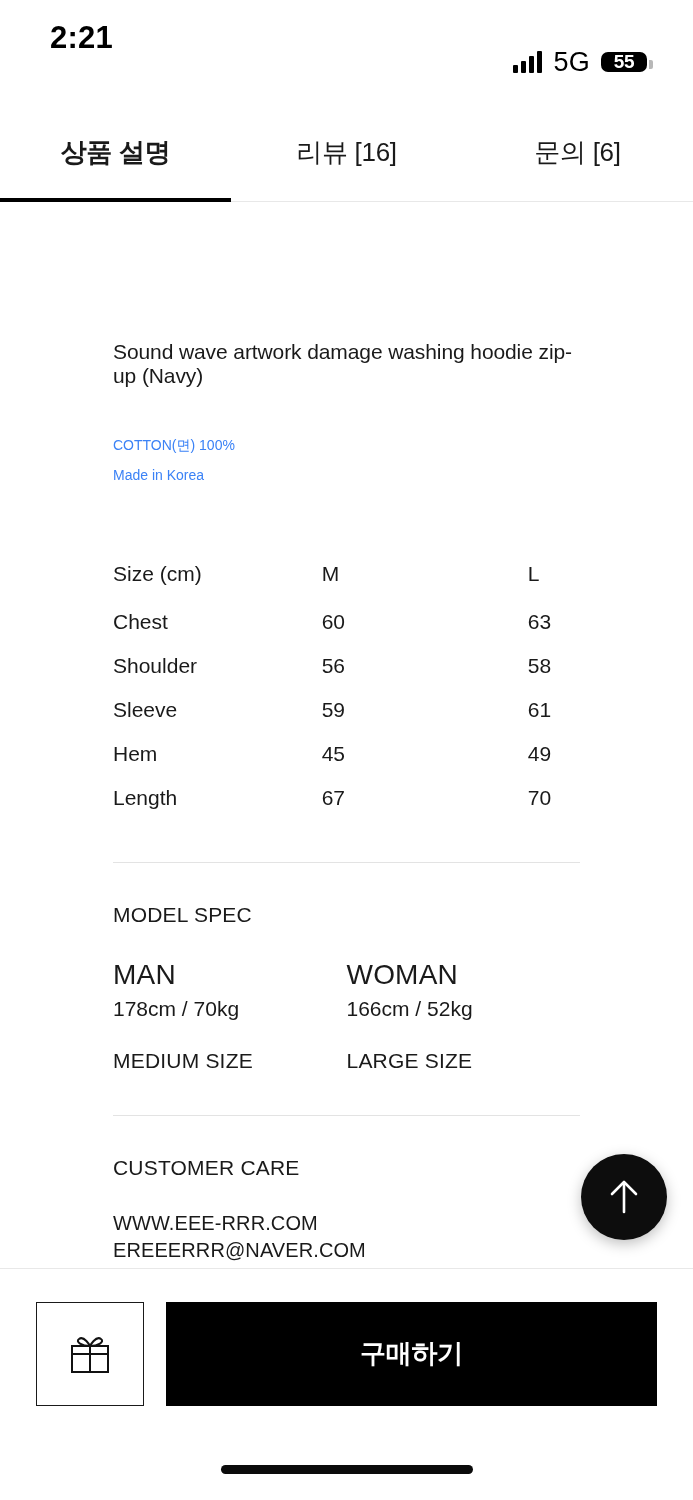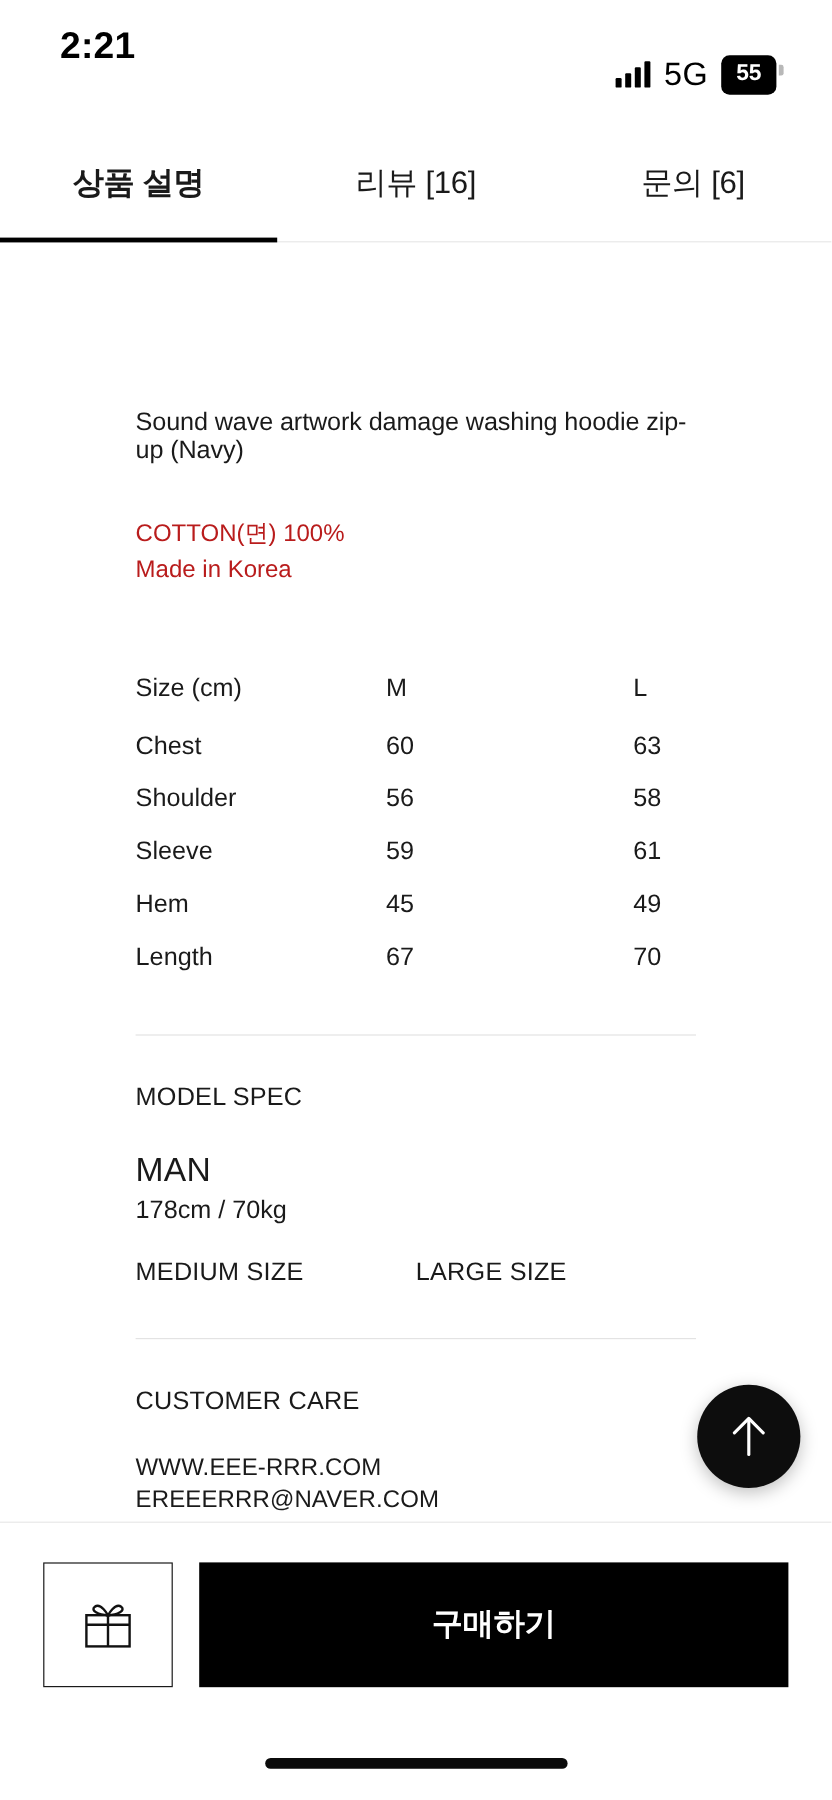--- a/index.html
+++ b/index.html
@@ -57,21 +57,21 @@
   .signal i:nth-child(4) { height: 22px; }
   .network {
     font-size: 27px;
     font-weight: 500;
     color: #000;
     letter-spacing: 0.3px;
   }
   .battery {
     position: relative;
     width: 46px;
-    height: 33px;
+    height: 20px;
     border-radius: 7px;
     background: #000;
     display: flex;
     align-items: center;
     justify-content: center;
   }
   .battery .cap {
     position: absolute;
     right: -6px;
     top: 8px;
@@ -129,23 +129,23 @@
     padding: 0 113px;
   }
   .title-line {
     margin-top: 138px;
     font-size: 21px;
     color: #1a1a1a;
     letter-spacing: -0.1px;
   }
   .material {
     margin-top: 42px;
-    font-size: 20px;
+    font-size: 14px;
     line-height: 30px;
-    color: #b91c1c;
+    color: #3b82f6;
   }
 
   
   .size-table {
     margin-top: 62px;
     width: 468px;
   }
   .size-row {
     display: flex;
     align-items: center;
@@ -353,20 +353,24 @@
     </div>
 
     <div class="divider"></div>
 
     <div class="desc-block">
       <div class="section-title">MODEL SPEC</div>
       <div class="spec-grid">
         <div class="spec-col">
           <div class="spec-head">MAN</div>
           <div class="spec-sub">178cm / 70kg</div>
+        </div>
+        <div class="spec-col">
+          <div class="spec-head">WOMAN</div>
+          <div class="spec-sub">166cm / 52kg</div>
         </div>
       </div>
       <div class="spec-size-row">
         <div class="spec-col">MEDIUM SIZE</div>
         <div class="spec-col">LARGE SIZE</div>
       </div>
     </div>
 
     <div class="divider"></div>
 

